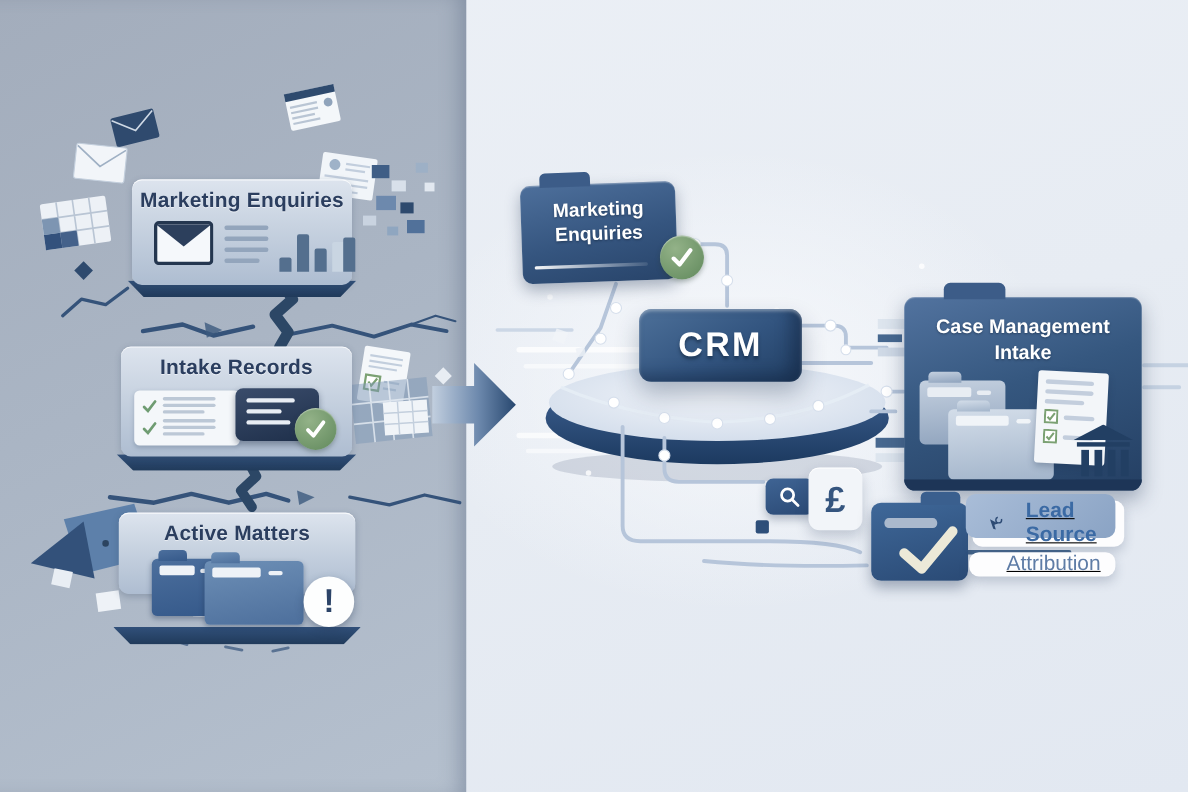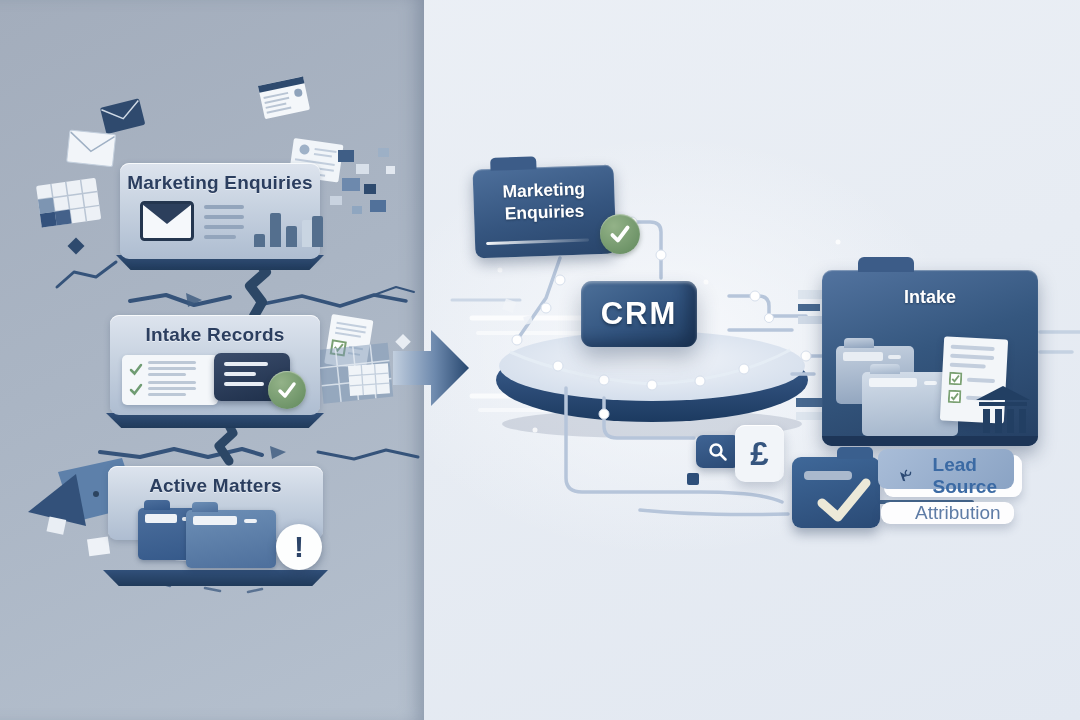--- a/index.html
+++ b/index.html
@@ -90,21 +90,21 @@
   .mk-title{
     position:absolute;left:0;right:0;top:13px;text-align:center;color:#fff;
     font-weight:bold;font-size:17.5px;line-height:1.25;
     text-shadow:0 1px 2px rgba(10,25,45,.45);
   }
   .mk-streak{
     position:absolute;left:11px;bottom:13px;width:103px;height:3px;border-radius:2px;
     background:linear-gradient(90deg,rgba(255,255,255,.95),rgba(255,255,255,.1));
   }
   .crm-box{
-    position:absolute;left:581px;top:281px;width:116px;height:66px;z-index:3;
+    position:absolute;left:581px;top:281px;width:148px;height:66px;z-index:3;
     border-radius:11px;
     background:linear-gradient(150deg,#4d7099 0%,#32547f 55%,#223f63 100%);
     box-shadow:inset 0 2px 3px rgba(255,255,255,.35),
                inset -10px -6px 14px rgba(10,25,50,.4),
                0 12px 22px rgba(30,50,80,.3);
     display:flex;align-items:center;justify-content:center;
   }
   .crm-label{
     color:#fff;font-weight:bold;font-size:31px;letter-spacing:2px;
     text-shadow:0 2px 3px rgba(10,25,45,.5);
@@ -163,20 +163,21 @@
   }
   .folder-check::before{
     content:"";position:absolute;top:-10px;right:7px;width:36px;height:12px;
     background:#3a5f8e;border-radius:5px 5px 0 0;
   }
   .fc-bar{position:absolute;left:12px;top:14px;width:48px;height:9px;background:#b7c3d4;border-radius:4px;opacity:.9;}
   .badge{
     position:absolute;background:#fdfdfe;border-radius:9px;z-index:2;
     display:flex;align-items:center;gap:20px;padding:0 14px;box-sizing:border-box;
     box-shadow:0 5px 10px rgba(50,70,100,.22);
+    text-decoration:underline;
   }
   .badge-3d::before{
     content:"";position:absolute;left:-6px;top:-6px;right:8px;bottom:8px;
     background:linear-gradient(135deg,#a9bdd8,#8aa3c4);border-radius:9px;z-index:-1;
   }
   .badge-label-bold{font-weight:bold;font-size:19px;color:#3b6aa4;}
   .badge-label{font-size:19px;color:#5e7ca6;}
 </style>
 </head>
 <body>
@@ -437,20 +438,21 @@
         <path d="M5 13 L10 18 L19 6" fill="none" stroke="#fff" stroke-width="3.5" stroke-linecap="round" stroke-linejoin="round"></path>
       </svg>
   </div>
 
   <div class="crm-box">
     <span class="crm-label">CRM</span>
   </div>
 
   <div class="case-folder">
     <div class="case-title">
+      <div>Case Management</div>
       <div>Intake</div>
     </div>
     <div class="cf-folder cf-a" style="left:14px;top:76px;width:78px;height:58px;">
       <div class="f-label" style="width:40px;background:#e8edf3;"></div>
         <div class="f-dash" style="left:52px;background:#e8edf3;"></div>
     </div>
     <div class="cf-folder cf-b" style="left:40px;top:102px;width:96px;height:64px;">
       <div class="f-label" style="width:48px;background:#f0f4f8;"></div>
         <div class="f-dash" style="left:62px;background:#f0f4f8;"></div>
     </div>

